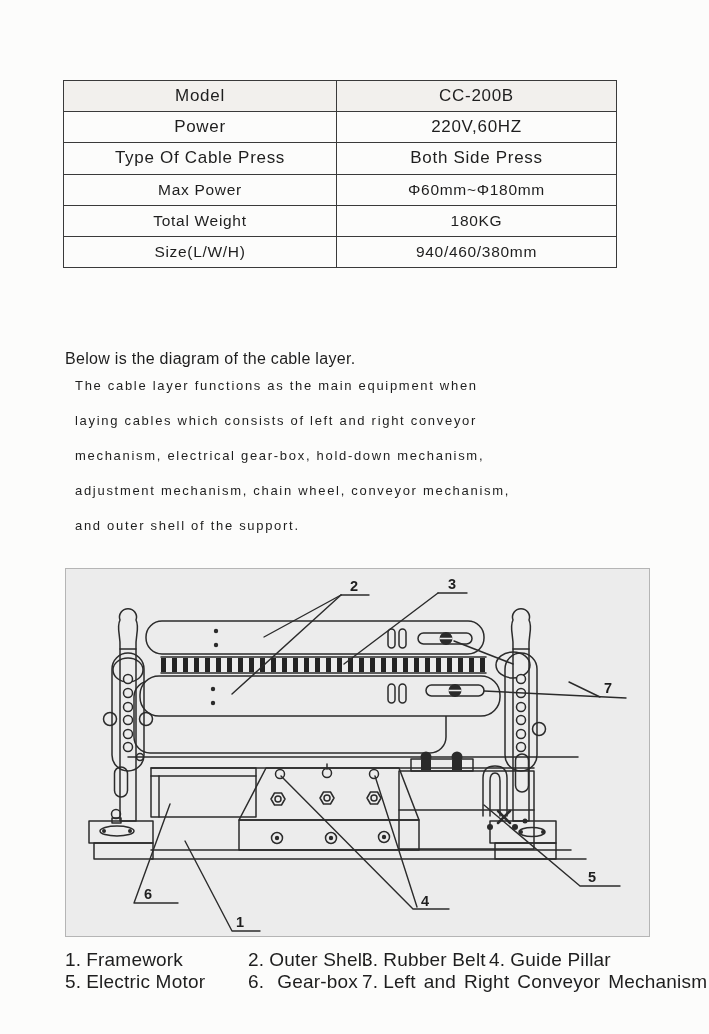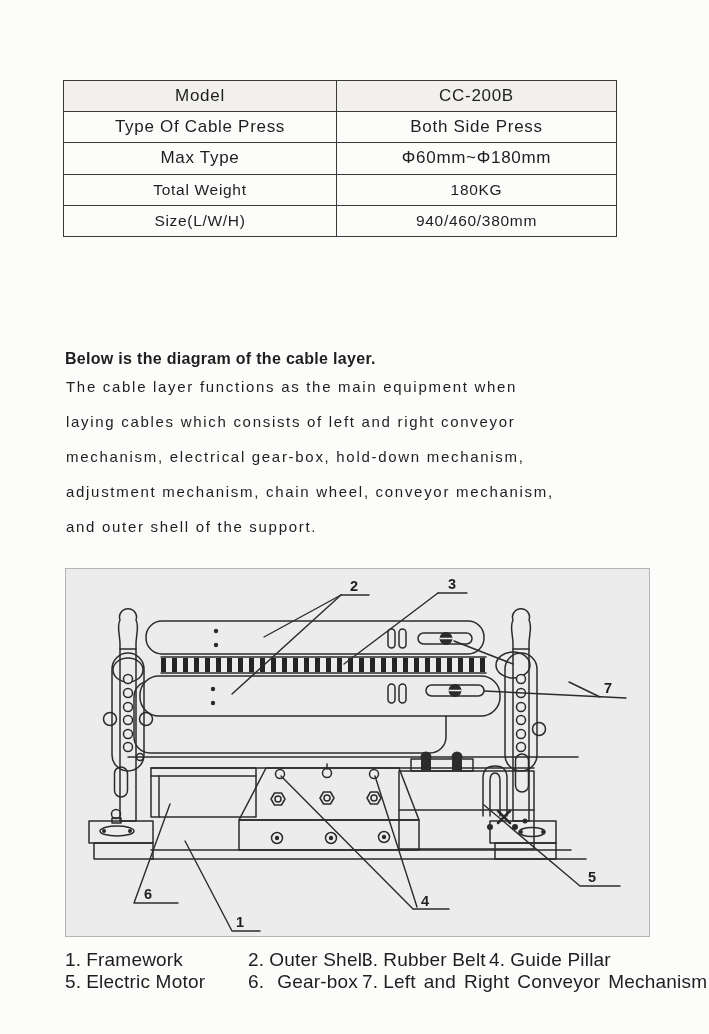--- a/index.html
+++ b/index.html
@@ -22,25 +22,25 @@
     border:1.6px solid var(--table_border,#3a3a3a);
     height:30.2px;text-align:center;vertical-align:middle;
     padding:0;letter-spacing:0.7px;
   }
   table.spec td.c1{width:272px;}
   table.spec tr:nth-child(-n+3) td{font-size:17px;margin-left:16px;}
   table.spec tr:nth-child(n+4) td{font-size:15.5px;}
   table.spec tr:first-child td{background:var(--table_header_bg,#f2f0ed);}
   .desc-heading{
     position:absolute;left:65px;top:350px;
-    font-size:16px;font-weight:bold;letter-spacing:0.3px;white-space:nowrap;
+    font-size:16px;font-weight:normal;letter-spacing:0.3px;white-space:nowrap;
   }
   .desc{position:absolute;left:66px;top:378px;}
   .desc .line{
-    height:35px;font-size:15px;letter-spacing:1.7px;white-space:nowrap;
+    height:35px;font-size:13px;letter-spacing:1.7px;white-space:nowrap;margin-left:9px;
   }
   .figure{
     position:absolute;left:65px;top:568px;width:585px;height:369px;
     background:var(--diagram_bg,#ececec);
     border:1px solid var(--diagram_border,#b5b5b5);
     box-sizing:border-box;
   }
   .figure svg{display:block;}
   .dwg{stroke:#2b2b2b;stroke-width:1.5;fill:none;stroke-linejoin:round;stroke-linecap:round;}
   .dark{fill:#2b2b2b;stroke:none;}
@@ -67,25 +67,29 @@
 <div class="page">
 
 
   <table class="spec">
     <tbody>
       <tr>
         <td class="c1">Model</td>
         <td>CC-200B</td>
       </tr>
       <tr>
+        <td class="c1">Power</td>
+        <td>220V,60HZ</td>
+      </tr>
+      <tr>
         <td class="c1">Type Of Cable Press</td>
         <td>Both Side Press</td>
       </tr>
       <tr>
-        <td class="c1">Max Type</td>
+        <td class="c1">Max Power</td>
         <td>Φ60mm~Φ180mm</td>
       </tr>
       <tr>
         <td class="c1">Total Weight</td>
         <td>180KG</td>
       </tr>
       <tr>
         <td class="c1">Size(L/W/H)</td>
         <td>940/460/380mm</td>
       </tr>

